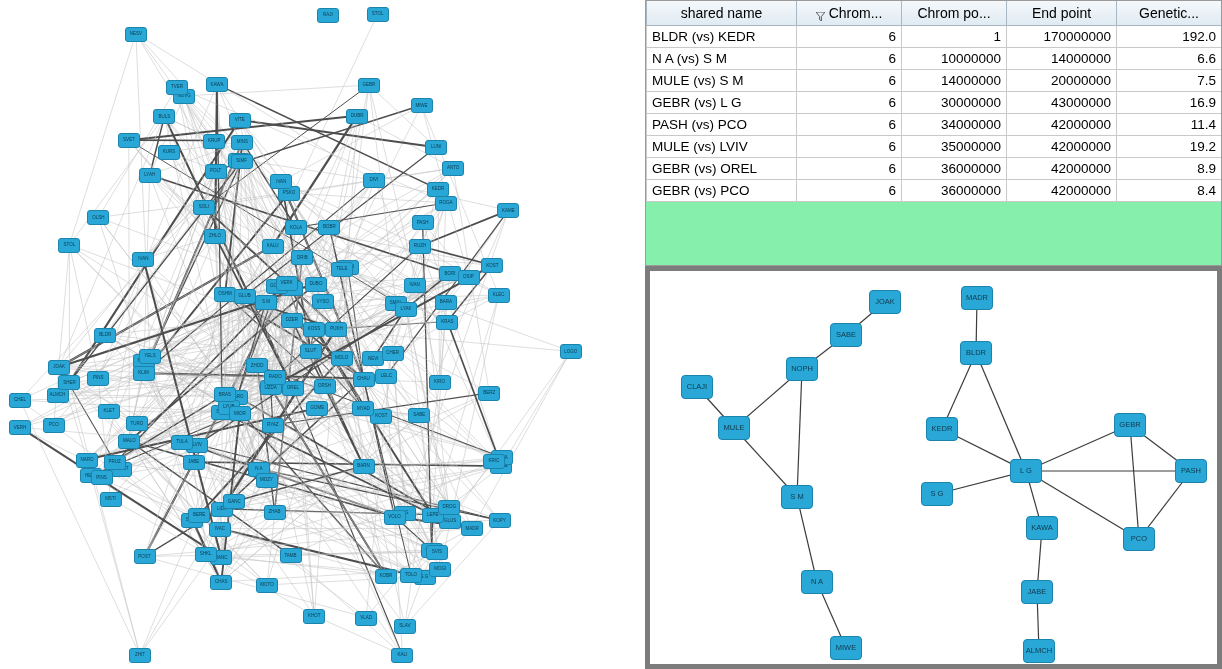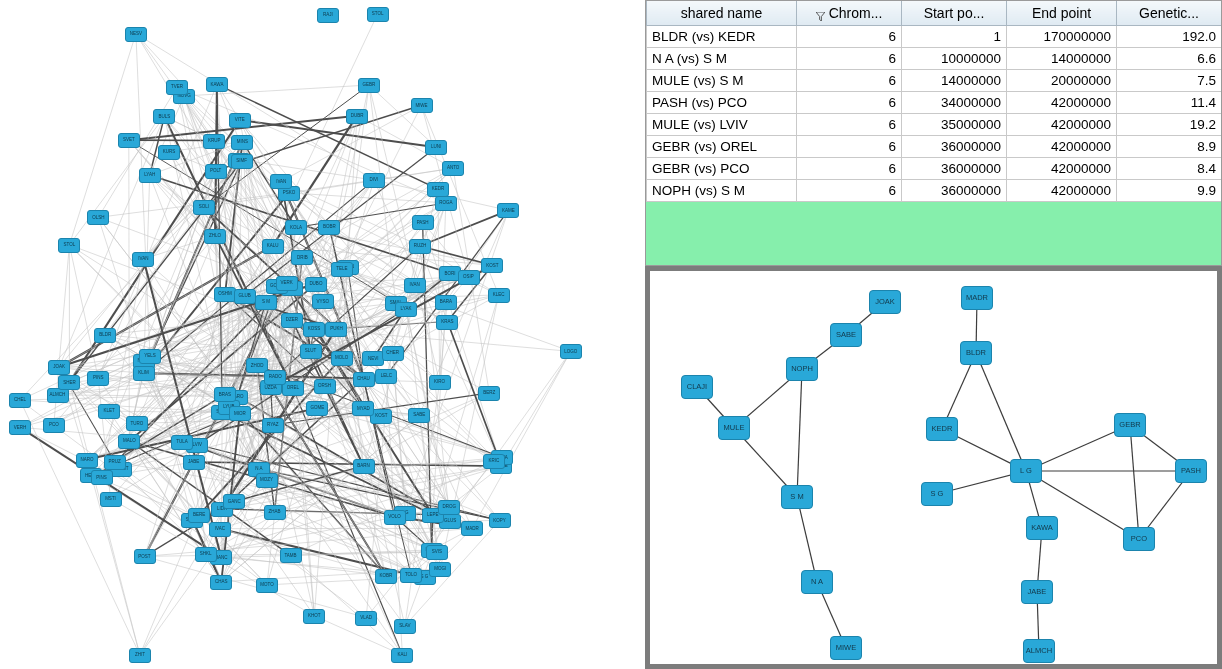--- a/index.html
+++ b/index.html
@@ -975,21 +975,21 @@
               <th>
                 <div class="th-inner">
                   <span class="filter-icon"><svg width="9" height="9" viewBox="0 0 9 9">
                       <polygon points="0,0 9,0 5.4,4.5 5.4,9 3.6,7.6 3.6,4.5" fill="none" stroke="#4a4a4a" stroke-width="0.9"></polygon>
                     </svg></span>
                   <span>Chrom...</span>
                 </div>
               </th>
               <th>
                 <div class="th-inner">
-                  <span>Start po...</span>
+                  <span>Chrom po...</span>
                 </div>
               </th>
               <th>
                 <div class="th-inner">
                   <span>End point</span>
                 </div>
               </th>
               <th>
                 <div class="th-inner">
                   <span>Genetic...</span>
@@ -1013,20 +1013,27 @@
               <td class="num">6.6</td>
             </tr>
             <tr>
               <td class="txt">MULE (vs) S M</td>
               <td class="num">6</td>
               <td class="num">14000000</td>
               <td class="num">20000000</td>
               <td class="num">7.5</td>
             </tr>
             <tr>
+              <td class="txt">GEBR (vs) L G</td>
+              <td class="num">6</td>
+              <td class="num">30000000</td>
+              <td class="num">43000000</td>
+              <td class="num">16.9</td>
+            </tr>
+            <tr>
               <td class="txt">PASH (vs) PCO</td>
               <td class="num">6</td>
               <td class="num">34000000</td>
               <td class="num">42000000</td>
               <td class="num">11.4</td>
             </tr>
             <tr>
               <td class="txt">MULE (vs) LVIV</td>
               <td class="num">6</td>
               <td class="num">35000000</td>
@@ -1039,27 +1046,20 @@
               <td class="num">36000000</td>
               <td class="num">42000000</td>
               <td class="num">8.9</td>
             </tr>
             <tr>
               <td class="txt">GEBR (vs) PCO</td>
               <td class="num">6</td>
               <td class="num">36000000</td>
               <td class="num">42000000</td>
               <td class="num">8.4</td>
-            </tr>
-            <tr>
-              <td class="txt">NOPH (vs) S M</td>
-              <td class="num">6</td>
-              <td class="num">36000000</td>
-              <td class="num">42000000</td>
-              <td class="num">9.9</td>
             </tr>
           </tbody>
       </table>
     </div>
 
     <div id="network-sub">
       <div class="inner">
         <svg id="sub-edges" width="567" height="393">
             <line x1="235" y1="31" x2="196" y2="64" stroke="#3d3d3d" stroke-width="1.2"></line>
             <line x1="196" y1="64" x2="152" y2="98" stroke="#3d3d3d" stroke-width="1.2"></line>

